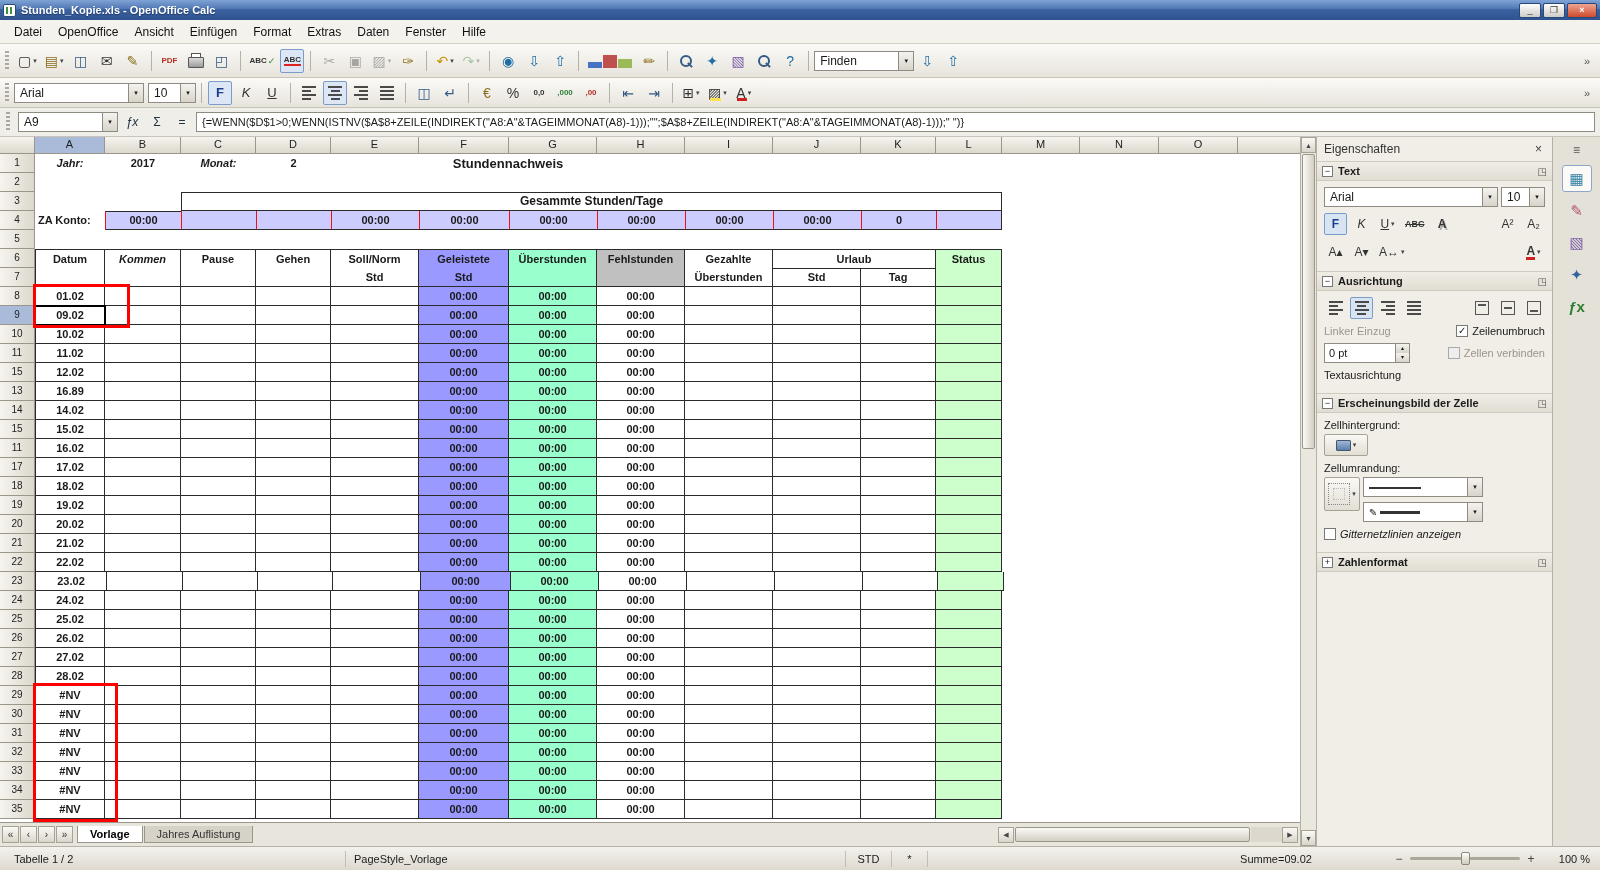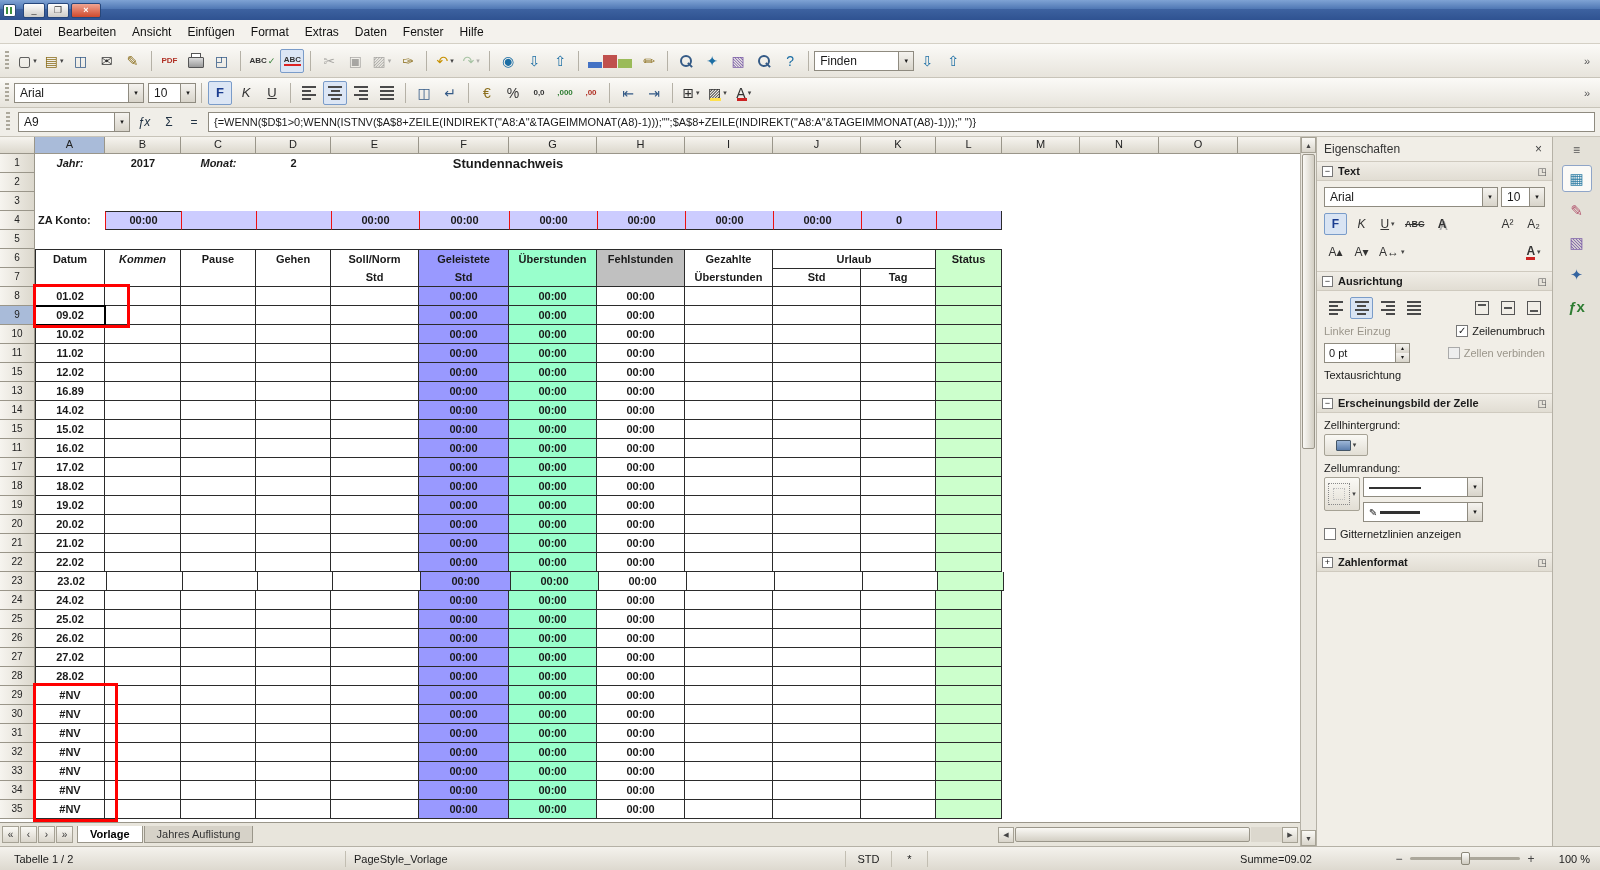--- a/index.html
+++ b/index.html
@@ -178,28 +178,29 @@
 .deck-btn.active{background:#FBFAF7;border-color:#8FA5C8;}
 .deck-btn.small{height:20px;font-size:12px;color:#555;font-weight:normal;}
 </style>
 </head>
 <body>
 
 <div class="window">
 
   <div class="titlebar">
     <span class="app-icon"></span>
+    <span class="tb-title">Stunden_Kopie.xls - OpenOffice Calc</span>
     <span class="winbtn">_</span>
     <span class="winbtn">❐</span>
     <span class="winbtn close">×</span>
   </div>
 
   <div class="menubar" id="menu-items">
       <div class="menu-item">Datei</div>
-      <div class="menu-item">Bearbeiten</div>
+      <div class="menu-item">OpenOffice</div>
       <div class="menu-item">Ansicht</div>
       <div class="menu-item">Einfügen</div>
       <div class="menu-item">Format</div>
       <div class="menu-item">Extras</div>
       <div class="menu-item">Daten</div>
       <div class="menu-item">Fenster</div>
       <div class="menu-item">Hilfe</div>
     </div>
 
   <div class="toolbar std">
@@ -413,21 +414,21 @@
           <span class="glyph">A</span>
           <span class="cbar" style="background: rgb(204, 34, 34);"></span>
           <span class="dd">▾</span>
         </button>
       </span>
     <span class="tb-overflow">»</span>
   </div>
 
   <div class="formulabar">
     <span class="handle"></span>
-    <div class="combo" style="width:112px;">
+    <div class="combo" style="width:100px;">
       <span class="cval">A9</span>
       <span class="cbtn">▾</span>
     </div>
     <button class="fb-btn">
         <i>ƒx</i>
       </button>
     <button class="fb-btn">
         <span>Σ</span>
       </button>
     <button class="fb-btn">
@@ -468,20 +469,21 @@
             <div class="cell b sheet-title" style="width: 178px;">Stundennachweis</div>
             <div class="cell flex1"></div>
           </div>
           <div class="grow">
             <div class="rowhdr">2</div>
             <div class="cell flex1"></div>
           </div>
           <div class="grow">
             <div class="rowhdr">3</div>
             <div class="cell" style="width: 146px;"></div>
+            <div class="cell boxed" style="width: 821px;">Gesammte Stunden/Tage</div>
             <div class="cell flex1"></div>
           </div>
           <div class="grow">
             <div class="rowhdr">4</div>
             <div class="cell b left" style="width: 70px;">ZA Konto:</div>
             <div class="cell b rL bB bT" style="width: 76px; background: rgb(204, 204, 255);">00:00</div>
             <div class="cell b rL bB " style="width: 75px; background: rgb(204, 204, 255);"></div>
             <div class="cell b rL bB " style="width: 75px; background: rgb(204, 204, 255);"></div>
             <div class="cell b rL bB " style="width: 88px; background: rgb(204, 204, 255);">00:00</div>
             <div class="cell b rL bB " style="width: 90px; background: rgb(204, 204, 255);">00:00</div>
@@ -1185,21 +1187,21 @@
             <span class="combo w120">
               <span class="cval"><span class="linestyle"></span></span>
               <span class="cbtn">▾</span>
             </span>
             <span class="combo w120">
               <span class="cval"><span class="pencil">✎</span><span class="linecolor"></span></span>
               <span class="cbtn">▾</span>
             </span>
           </span>
         </div>
-        <div class="prow" style="margin-top:4px;">
+        <div class="prow" style="margin-top:4px;font-style:italic;">
           <span class="cb">
               <span class="box"></span>
               <span>Gitternetzlinien anzeigen</span>
             </span>
         </div>
       </div>
 
       <div class="section-hdr">
         <span class="collapse-box">+</span>
         <span class="sec-title">Zahlenformat</span>

